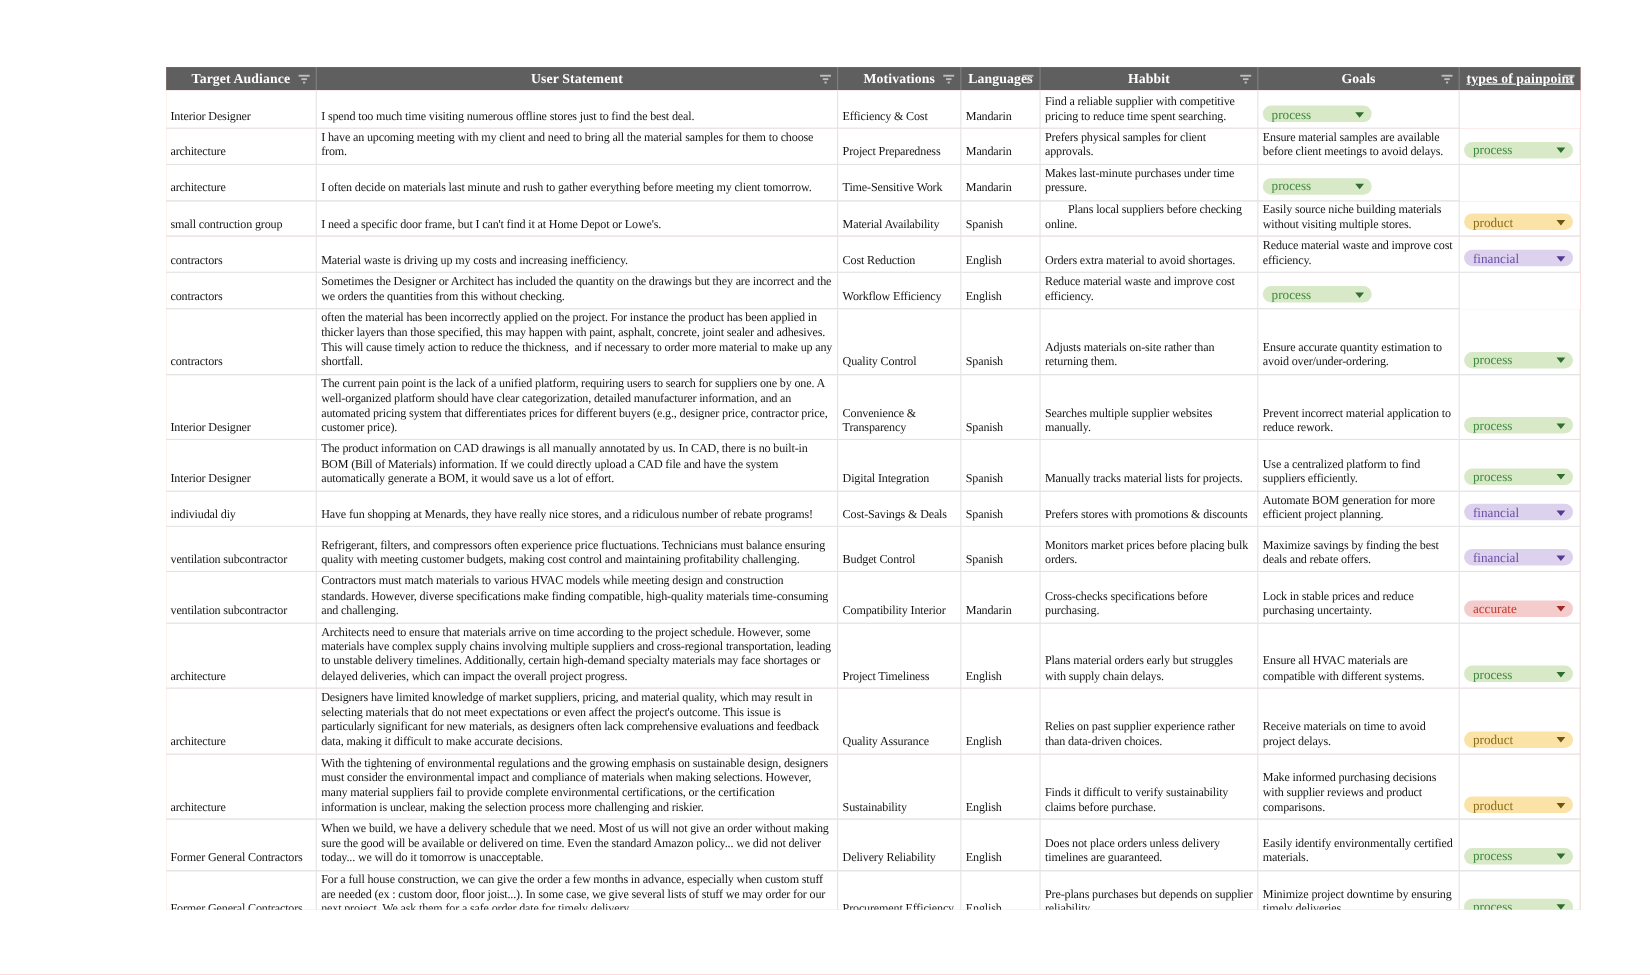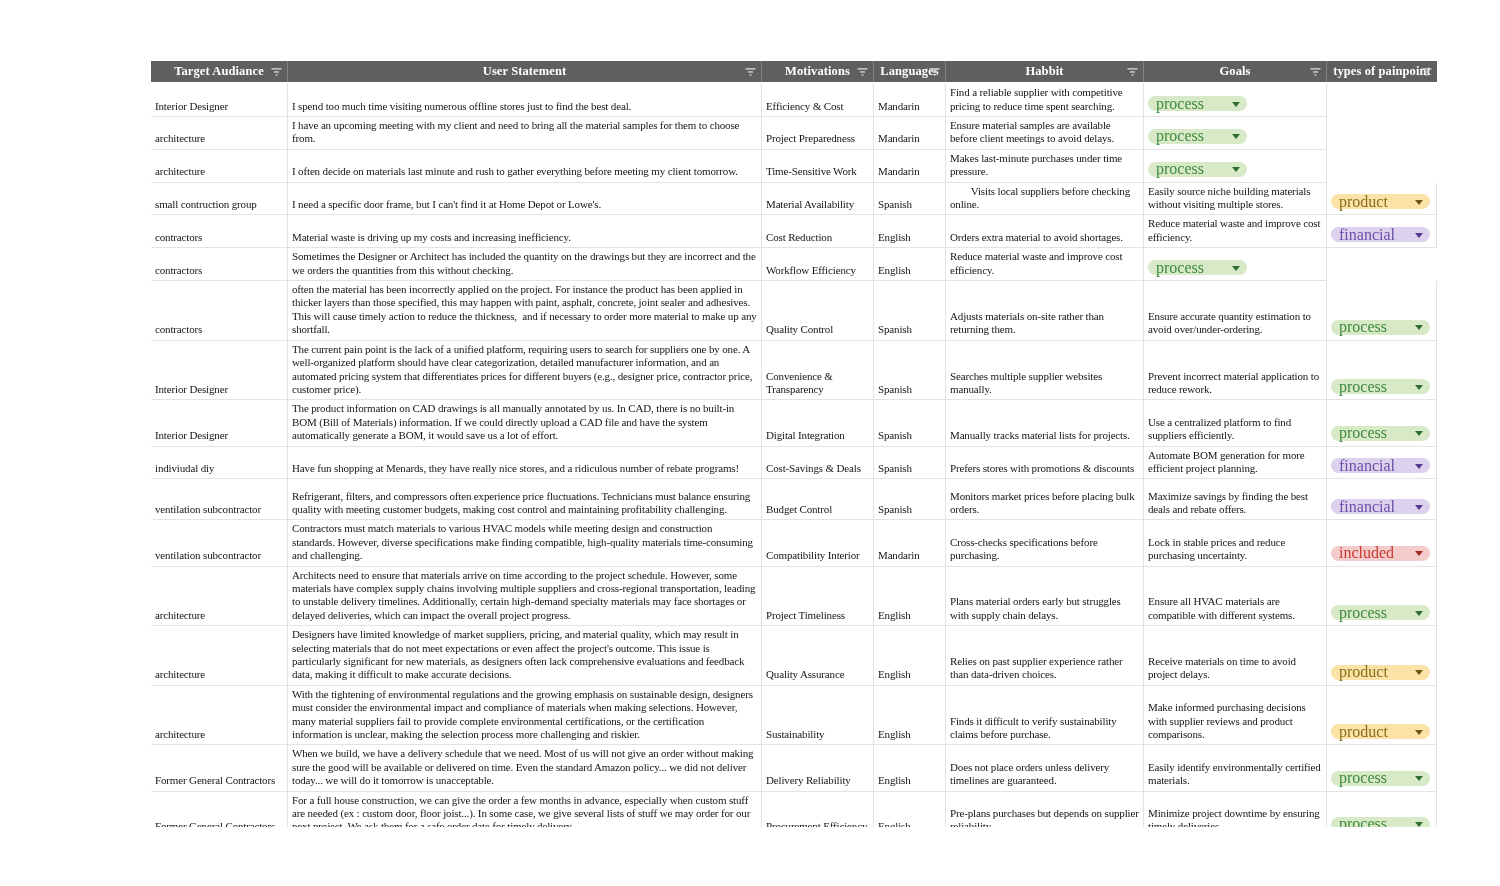--- a/index.html
+++ b/index.html
@@ -38,21 +38,21 @@
     font-size:11px;line-height:13.4px;color:#161616;letter-spacing:-0.15px;
     overflow:hidden;
   }
   .cell-text{white-space:pre-wrap;word-wrap:break-word;}
   .td.pp{padding-bottom:5px;}
   .chip{
     width:99px;height:15px;border-radius:8px;
     display:flex;align-items:center;position:relative;
     padding:0 6px 0 8px;box-sizing:border-box;cursor:pointer;
   }
-  .chip-label{font-size:16px;line-height:14px;letter-spacing:0;}
+  .chip-label{font-size:12px;line-height:14px;letter-spacing:0;}
   .chip-arrow{
     position:absolute;right:7px;top:5.5px;
     width:0;height:0;
     border-left:4px solid transparent;border-right:4px solid transparent;
     border-top:5px solid #444444;
   }
 </style>
 </head>
 <body>
 
@@ -105,21 +105,21 @@
 
   <div class="th" style="color: rgb(255, 255, 255);">
     <span class="th-label">Goals</span>
     <svg class="filter-icon" width="11" height="10" viewBox="0 0 11 10">
       <rect x="0.5" y="1" width="10" height="1.7"></rect>
       <rect x="3" y="4.1" width="5" height="1.7"></rect>
       <rect x="4.5" y="7.2" width="2" height="1.7"></rect>
     </svg>
   </div>
 
-  <div class="th" style="color: rgb(255, 255, 255);">
+  <div class="th" style="color: rgb(255, 255, 255); text-decoration: underline;">
     <span class="th-label">types of painpoint</span>
     <svg class="filter-icon" width="11" height="10" viewBox="0 0 11 10">
       <rect x="0.5" y="1" width="10" height="1.7"></rect>
       <rect x="3" y="4.1" width="5" height="1.7"></rect>
       <rect x="4.5" y="7.2" width="2" height="1.7"></rect>
     </svg>
   </div>
 </div>
   <div class="tbody">
   <div class="tr" style="min-height: 35px;">
@@ -153,20 +153,23 @@
     <div class="td">
           <span class="cell-text cell-statement">I have an upcoming meeting with my client and need to bring all the material samples for them to choose from.</span>
         </div>
     <div class="td">
           <span class="cell-text cell-motivation">Project Preparedness</span>
         </div>
     <div class="td">
           <span class="cell-text cell-language">Mandarin</span>
         </div>
     <div class="td">
+          <span class="cell-text cell-habit">Prefers physical samples for client approvals.</span>
+        </div>
+    <div class="td">
           <span class="cell-text cell-goal">Ensure material samples are available before client meetings to avoid delays.</span>
         </div>
     <div class="td pp">
       <div class="chip" style="background: rgb(216, 233, 200);">
         <span class="chip-label" style="color: rgb(63, 138, 61);">process</span>
         <span class="chip-arrow" style="border-top-color: rgb(47, 110, 46);"></span>
       </div>
     </div>
   </div>
 
@@ -201,21 +204,21 @@
     <div class="td">
           <span class="cell-text cell-statement">I need a specific door frame, but I can't find it at Home Depot or Lowe's.</span>
         </div>
     <div class="td">
           <span class="cell-text cell-motivation">Material Availability</span>
         </div>
     <div class="td">
           <span class="cell-text cell-language">Spanish</span>
         </div>
     <div class="td">
-          <span class="cell-text cell-habit">        Visits local suppliers before checking online.</span>
+          <span class="cell-text cell-habit">        Plans local suppliers before checking online.</span>
         </div>
     <div class="td">
           <span class="cell-text cell-goal">Easily source niche building materials without visiting multiple stores.</span>
         </div>
     <div class="td pp">
       <div class="chip" style="background: rgb(251, 227, 167);">
         <span class="chip-label" style="color: rgb(140, 109, 28);">product</span>
         <span class="chip-arrow" style="border-top-color: rgb(111, 85, 18);"></span>
       </div>
     </div>
@@ -421,21 +424,21 @@
           <span class="cell-text cell-language">Mandarin</span>
         </div>
     <div class="td">
           <span class="cell-text cell-habit">Cross-checks specifications before purchasing.</span>
         </div>
     <div class="td">
           <span class="cell-text cell-goal">Lock in stable prices and reduce purchasing uncertainty.</span>
         </div>
     <div class="td pp">
       <div class="chip" style="background: rgb(244, 204, 204);">
-        <span class="chip-label" style="color: rgb(196, 58, 48);">included</span>
+        <span class="chip-label" style="color: rgb(196, 58, 48);">accurate</span>
         <span class="chip-arrow" style="border-top-color: rgb(163, 42, 34);"></span>
       </div>
     </div>
   </div>
 
   <div class="tr" style="min-height: 53px;">
     <div class="td">
           <span class="cell-text cell-audience">architecture</span>
         </div>
     <div class="td">

